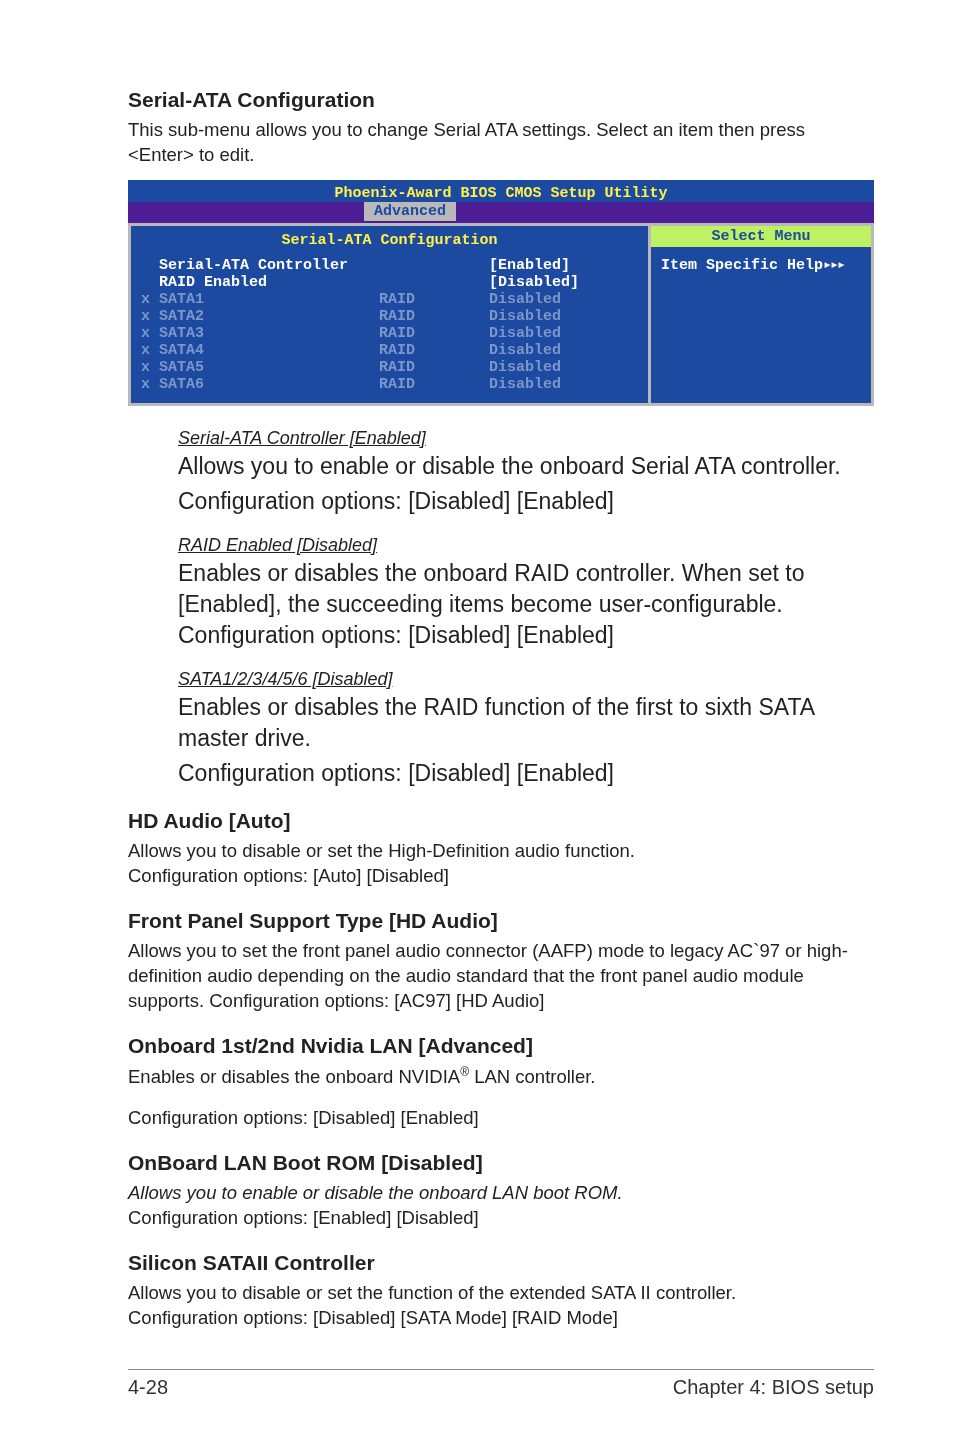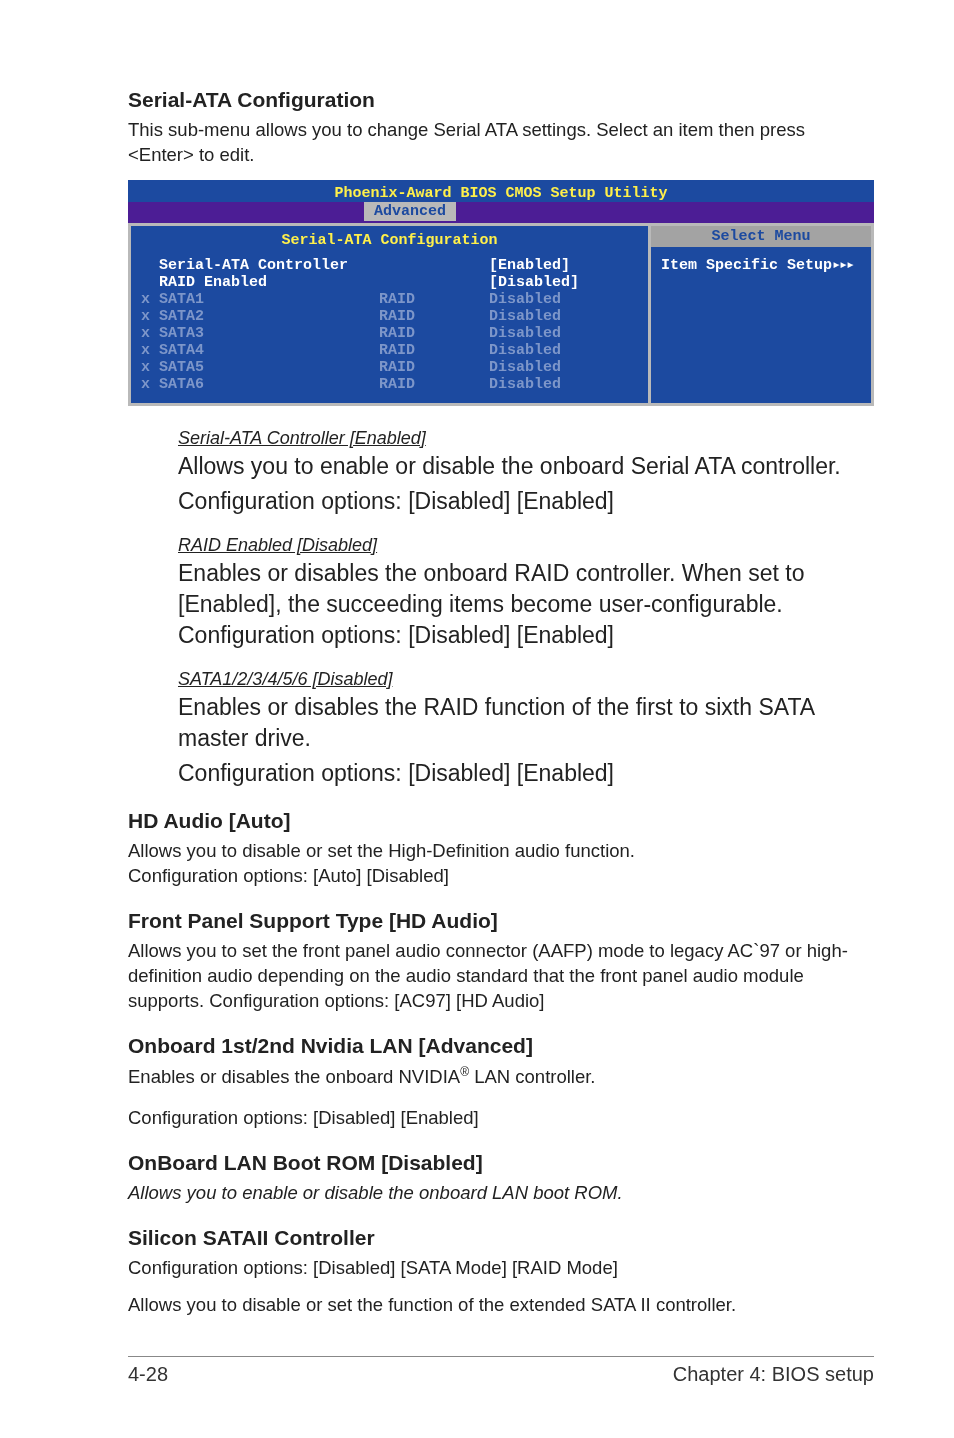--- a/index.html
+++ b/index.html
@@ -70,21 +70,21 @@
     border: 3px solid #b9b9b9;
     padding: 6px 10px;
   }
   .bios-left .hdr {
     color: #fff04a;
     text-align: center;
     margin-bottom: 8px;
   }
   .bios-right .hdr {
     color: #1c4aa0;
-    background: #a3a3a3;
+    background: #bef264;
     text-align: center;
     margin: -6px -10px 8px -10px;
     padding: 2px 0;
   }
   .bios-row { display: flex; }
   .bios-row .c1 { width: 18px; }
   .bios-row .c2 { width: 220px; }
   .bios-row .c3 { width: 110px; }
   .bios-row .c4 { flex: 1; }
   .enabled-row { color: #fff; }
@@ -185,21 +185,21 @@
               <span class="c1">x</span>
               <span class="c2">SATA6</span>
               <span class="c3">RAID</span>
               <span class="c4">Disabled</span>
             </div>
           </div>
       </div>
       <div class="bios-right">
         <div class="hdr">Select Menu</div>
         <div class="help-text">
-          <span>Item Specific Setup</span><span class="arrow-glyph">▸▸▸</span>
+          <span>Item Specific Help</span><span class="arrow-glyph">▸▸▸</span>
         </div>
       </div>
     </div>
   </div>
 
   <div class="sub">
     <span class="uline first-uline">Serial-ATA Controller [Enabled]</span>
     <p class="subtext">Allows you to enable or disable the onboard Serial ATA controller.</p>
     <p class="subtext">Configuration options: [Disabled] [Enabled]</p>
 
@@ -219,23 +219,24 @@
   <p class="body">Allows you to set the front panel audio connector (AAFP) mode to legacy AC`97 or high-definition audio depending on the audio standard that the front panel audio module supports. Configuration options: [AC97] [HD Audio]</p>
 
   <h2 class="section" style="margin-top:20px;">Onboard 1st/2nd Nvidia LAN [Advanced]</h2>
   <p class="body" style="margin-bottom:16px;">
     <span>Enables or disables the onboard NVIDIA</span><sup>®</sup><span> LAN controller.</span>
   </p>
   <p class="body">Configuration options: [Disabled] [Enabled]</p>
 
   <h2 class="section" style="margin-top:20px;">OnBoard LAN Boot ROM [Disabled]</h2>
   <p class="body" style="margin-bottom:0;font-style:italic;">Allows you to enable or disable the onboard LAN boot ROM.</p>
+  <p class="body">Configuration options: [Enabled] [Disabled]</p>
 
   <h2 class="section" style="margin-top:20px;">Silicon SATAII Controller</h2>
+  <p class="body" style="margin-bottom:0;">Allows you to disable or set the function of the extended SATA II controller.</p>
   <p class="body">Configuration options: [Disabled] [SATA Mode] [RAID Mode]</p>
-  <p class="body" style="margin-bottom:0;">Allows you to disable or set the function of the extended SATA II controller.</p>
 
   <div class="footer">
     <span>4-28</span>
     <span>Chapter 4: BIOS setup</span>
   </div>
 
 </div>
 
 </body></html>

